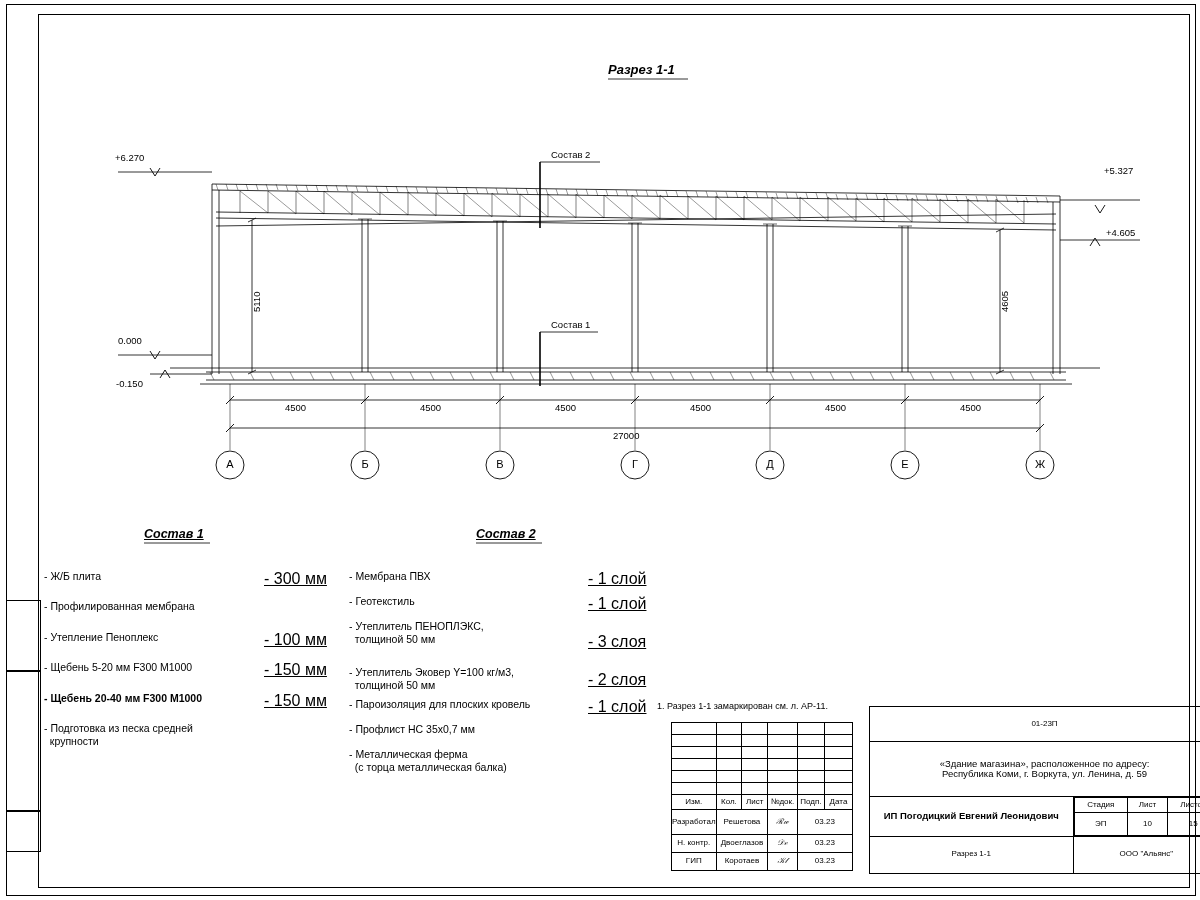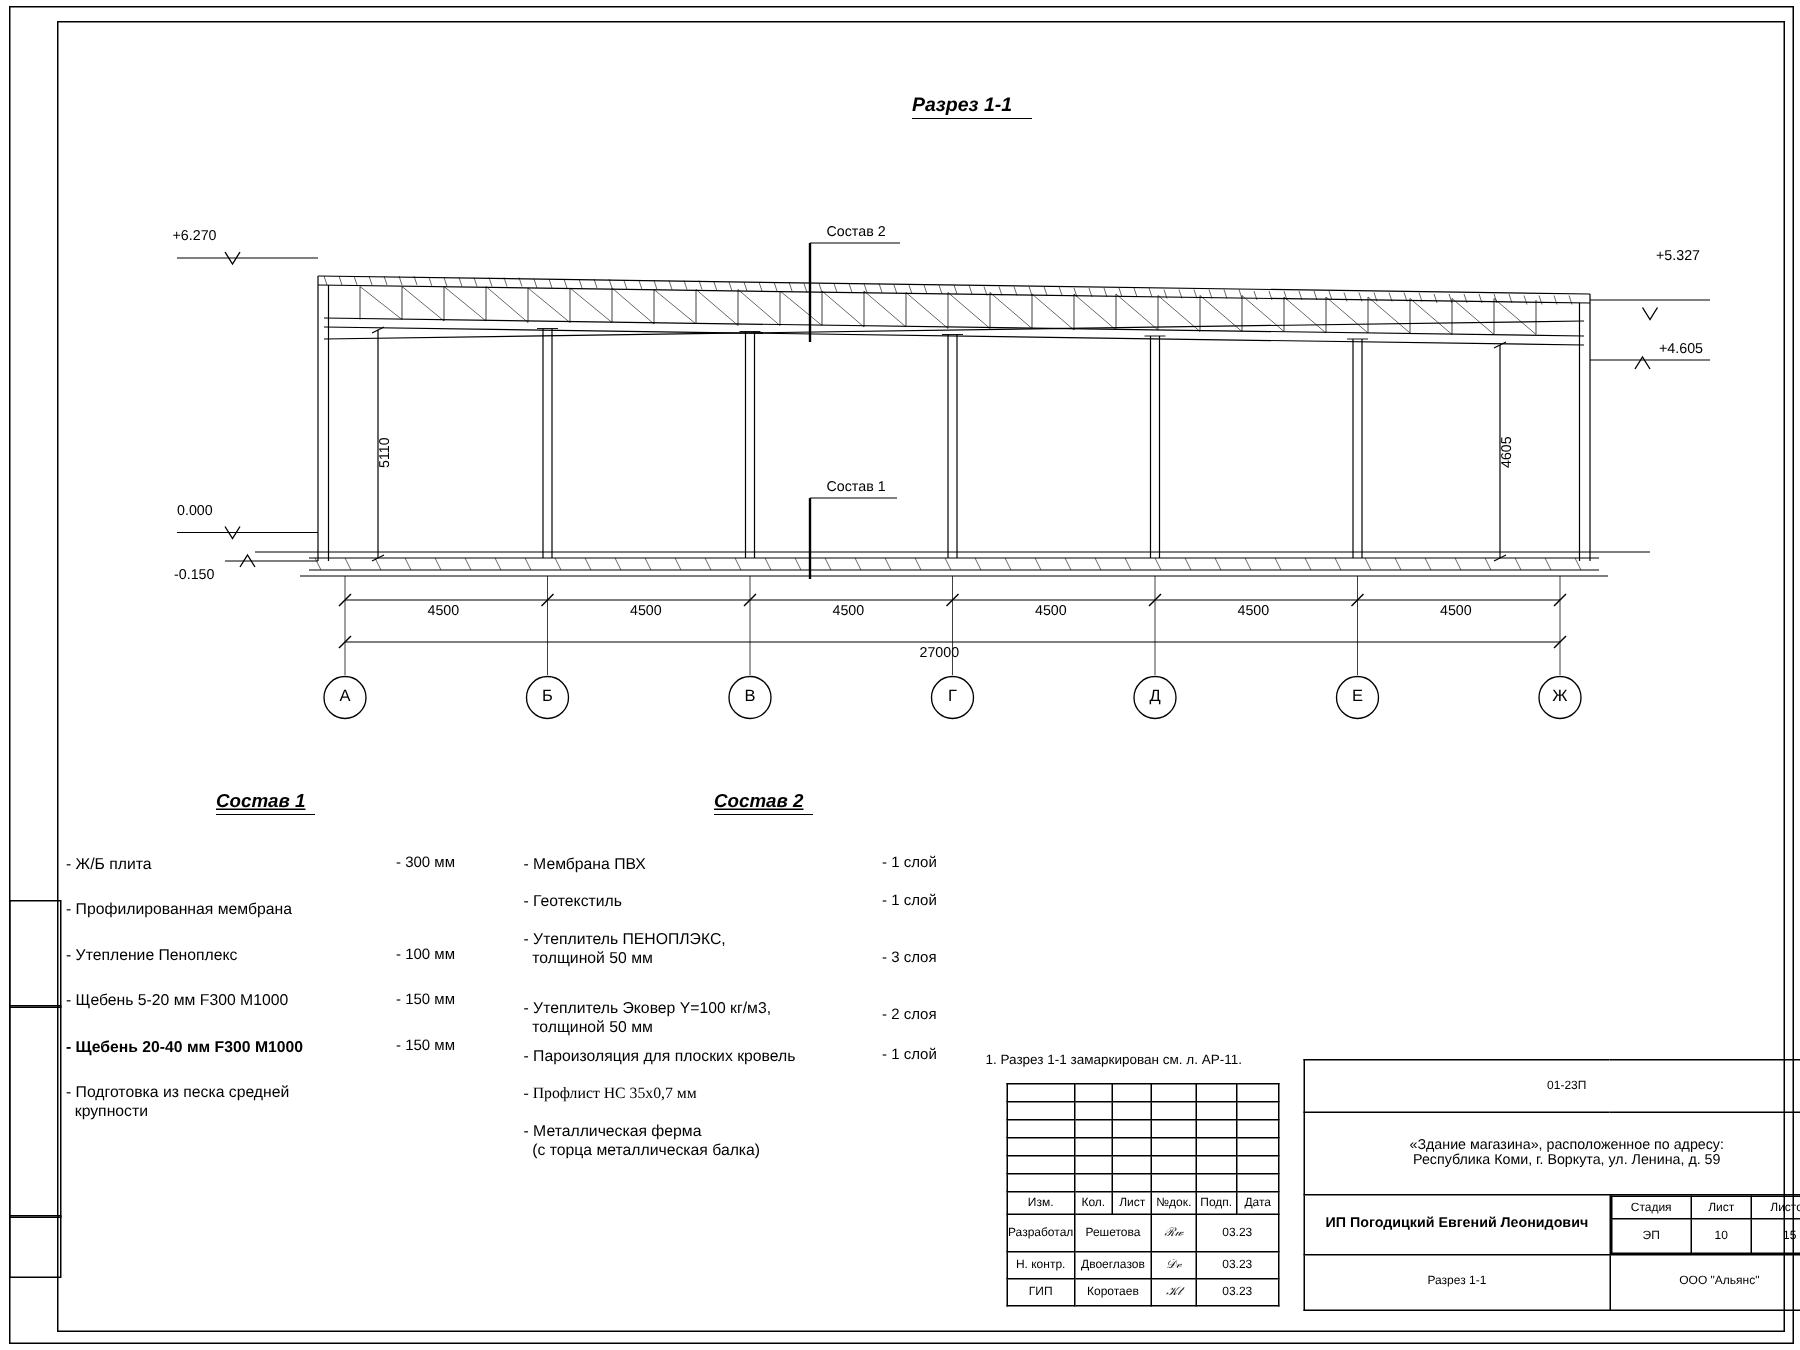--- a/index.html
+++ b/index.html
@@ -6,21 +6,21 @@
   body{width:1200px;height:900px;position:relative;font-family:"Liberation Sans",sans-serif;color:#000;overflow:hidden;}
   #sheet{position:absolute;left:0;top:0;width:1200px;height:900px;}
   .frame-outer{position:absolute;left:6px;top:4px;width:1188px;height:890px;border:1px solid #000;}
   .frame-inner{position:absolute;left:38px;top:14px;width:1150px;height:872px;border:1px solid #000;}
   .leftstub{position:absolute;border:1px solid #000;left:6px;}
   .title{position:absolute;font-style:italic;font-weight:bold;font-size:13px;}
   svg{position:absolute;left:0;top:0;width:1200px;height:900px;pointer-events:none;}
   .txt{position:absolute;font-size:9.5px;white-space:nowrap;}
   .lbl-it{position:absolute;font-size:12.5px;font-style:italic;font-weight:bold;text-decoration:underline;white-space:nowrap;}
   .spec{position:absolute;font-size:10.5px;white-space:nowrap;line-height:1.25;}
-  .spec-r{position:absolute;font-size:10px;white-space:nowrap;}
+  .spec-r{position:absolute;font-size:16px;white-space:nowrap;text-decoration:underline;}
   .ax-lab{position:absolute;font-size:11px;text-align:center;width:26px;}
   .vtxt{position:absolute;font-size:9.5px;transform:rotate(-90deg);transform-origin:0 0;white-space:nowrap;}
   
   #stamp{position:absolute;left:655px;top:706px;width:533px;height:178px;font-size:8px;}
   #stamp table{border-collapse:collapse;}
   #stamp td{border:1px solid #000;padding:0;text-align:center;vertical-align:middle;font-size:8px;line-height:1.05;}
   .note{position:absolute;font-size:9px;}
   .sigcell{font-family:"Liberation Serif",serif;font-style:italic;font-size:11px;color:#111;}
   .big{font-size:12px;}
   .mid{font-size:9.5px;}
@@ -396,21 +396,21 @@
   <div class="spec" style="left:349px;top:595px;">- Геотекстиль</div>
   <div class="spec-r" style="left:588px;top:595px;">- 1 слой</div>
   <div class="spec" style="left:349px;top:620px;white-space:pre;">- Утеплитель ПЕНОПЛЭКС,
   толщиной 50 мм</div>
   <div class="spec-r" style="left:588px;top:633px;">- 3 слоя</div>
   <div class="spec" style="left:349px;top:666px;white-space:pre;">- Утеплитель Эковер Y=100 кг/м3,
   толщиной 50 мм</div>
   <div class="spec-r" style="left:588px;top:671px;">- 2 слоя</div>
   <div class="spec" style="left:349px;top:698px;">- Пароизоляция для плоских кровель</div>
   <div class="spec-r" style="left:588px;top:698px;">- 1 слой</div>
-  <div class="spec" style="left:349px;top:723px;font-family:Liberation Serif, serif;">- Профлист НС 35х0,7 мм</div>
+  <div class="spec" style="left:349px;top:723px;">- Профлист НС 35х0,7 мм</div>
   <div class="spec" style="left:349px;top:748px;white-space:pre;">- Металлическая ферма
   (с торца металлическая балка)</div>
 
   <div class="note" style="left:657px;top:701px;">1. Разрез 1-1 замаркирован см. л. АР-11.</div>
 
   <div id="stamp">
     <table style="width:533px;">
       <tbody>
           <tr>
 

